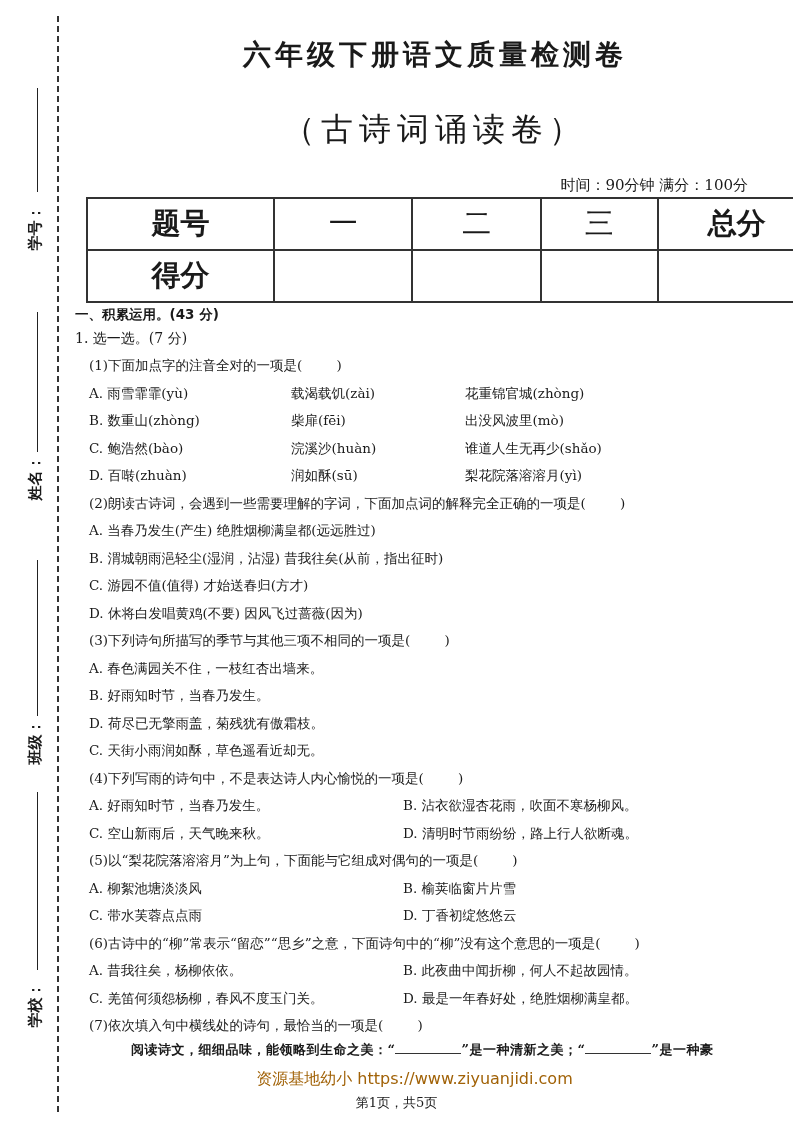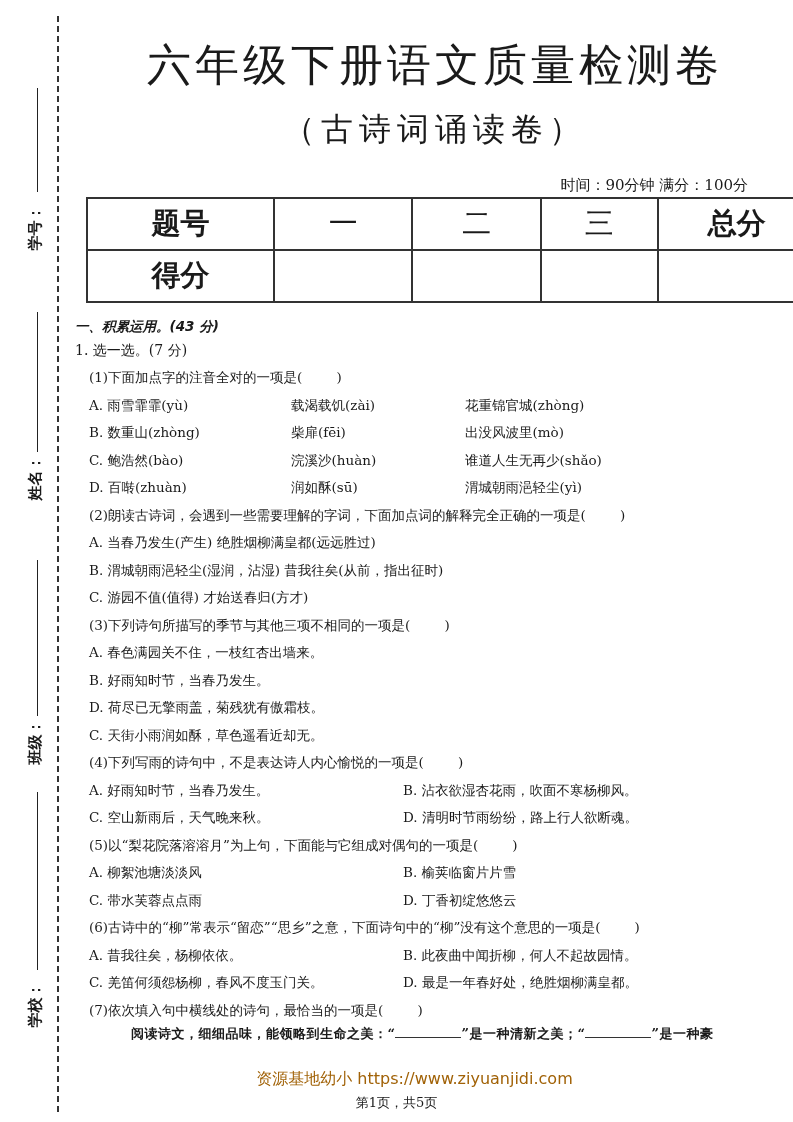--- a/index.html
+++ b/index.html
@@ -5,34 +5,34 @@
   * { box-sizing: border-box; margin: 0; padding: 0; }
   html, body { width: 793px; height: 1122px; background: #ffffff; overflow: hidden; }
   body { position: relative; font-family: "DejaVu Serif", "Liberation Serif", serif; color: #1a1a1a; }
 
   
   .binding-line { position: absolute; left: 57px; top: 16px; height: 1096px; border-left: 2px dashed #333; }
   .side-field { position: absolute; left: 22px; width: 20px; }
   .side-field .rule { position: absolute; left: 15px; width: 1px; background: #222; }
   .side-field .lbl { position: absolute; left: 0; width: 26px; font-family: "DejaVu Sans", sans-serif; font-size: 15px; font-weight: bold; transform: rotate(-90deg); transform-origin: center; text-align: center; white-space: nowrap; }
 
-  .title { position: absolute; left: 80px; width: 710px; top: 36px; text-align: center; font-size: 44px; letter-spacing: 4px; font-weight: normal; }
+  .title { position: absolute; left: 80px; width: 710px; top: 36px; text-align: center; font-size: 28px; letter-spacing: 4px; font-weight: bold; }
   .subtitle { position: absolute; left: 80px; width: 710px; top: 108px; text-align: center; font-size: 32px; letter-spacing: 6px; }
   .meta { position: absolute; right: 45px; top: 176px; font-size: 15px; }
 
   table.score { position: absolute; left: 86px; top: 197px; width: 731px; border-collapse: collapse; }
   table.score td { border: 2px solid #333; height: 52px; text-align: center; font-family: "DejaVu Sans", sans-serif; font-weight: bold; font-size: 29px; }
   table.score td.c0 { width: 170px; }
   table.score td.c1 { width: 126px; font-weight: normal; }
   table.score td.c2 { width: 117px; font-weight: normal; }
   table.score td.c3 { width: 106px; font-weight: normal; }
   table.score td.c4 { width: 144px; border-radius: 11px; }
 
   .content { position: absolute; left: 75px; top: 303px; width: 700px; font-size: 14px; }
-  .section { font-family: "DejaVu Sans", sans-serif; font-weight: bold; font-size: 13.5px; height: 20px; line-height: 20px; margin-top: 13px; font-style: italic; }
+  .section { font-family: "DejaVu Sans", sans-serif; font-weight: bold; font-size: 13.5px; height: 20px; line-height: 20px; margin-top: 1px; }
   .qhead { height: 28px; line-height: 28px; font-size: 14px; }
   .sub { padding-left: 14px; height: 27.5px; line-height: 27.5px; font-size: 13.5px; white-space: nowrap; }
   .row { display: flex; padding-left: 14px; height: 27.5px; line-height: 27.5px; font-size: 13.5px; white-space: nowrap; }
   .row .col { flex: none; }
   .row.three .col:nth-child(1) { width: 168px; }
   .row.three .col:nth-child(2) { width: 174px; margin-left: 34px; }
   .row.two .col:nth-child(1) { width: 314px; }
   .single { padding-left: 14px; height: 27.5px; line-height: 27.5px; font-size: 13.5px; white-space: nowrap; }
   .blank-paren { display: inline-block; width: 34px; }
   .passage { padding-left: 56px; height: 20px; line-height: 20px; font-size: 13px; white-space: nowrap; letter-spacing: 0.5px; font-weight: bold; }
@@ -104,29 +104,30 @@
     <span class="col">出没风波里(mò)</span>
   </div>
   <div class="row three">
     <span class="col">C. 鲍浩然(bào)</span>
     <span class="col">浣溪沙(huàn)</span>
     <span class="col">谁道人生无再少(shǎo)</span>
   </div>
   <div class="row three">
     <span class="col">D. 百啭(zhuàn)</span>
     <span class="col">润如酥(sū)</span>
-    <span class="col">渭城朝雨浥轻尘(yì)</span>
+    <span class="col">梨花院落溶溶月(yì)</span>
   </div>
 
   <div class="sub">
     <span>(2)朗读古诗词，会遇到一些需要理解的字词，下面加点词的解释完全正确的一项是(</span><span class="blank-paren"></span><span>)</span>
   </div>
   <div class="single">A. 当春乃发生(产生)   绝胜烟柳满皇都(远远胜过)</div>
   <div class="single">B. 渭城朝雨浥轻尘(湿润，沾湿)   昔我往矣(从前，指出征时)</div>
   <div class="single">C. 游园不值(值得)   才始送春归(方才)</div>
+  <div class="single">D. 休将白发唱黄鸡(不要)   因风飞过蔷薇(因为)</div>
 
   <div class="sub">
     <span>(3)下列诗句所描写的季节与其他三项不相同的一项是(</span><span class="blank-paren"></span><span>)</span>
   </div>
   <div class="single">A. 春色满园关不住，一枝红杏出墙来。</div>
   <div class="single">B. 好雨知时节，当春乃发生。</div>
   <div class="single">D. 荷尽已无擎雨盖，菊残犹有傲霜枝。</div>
   <div class="single">C. 天街小雨润如酥，草色遥看近却无。</div>
 
   <div class="sub">

